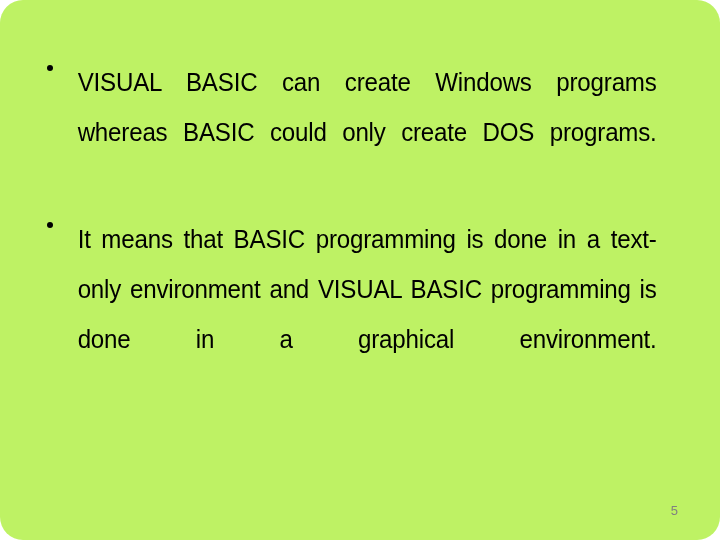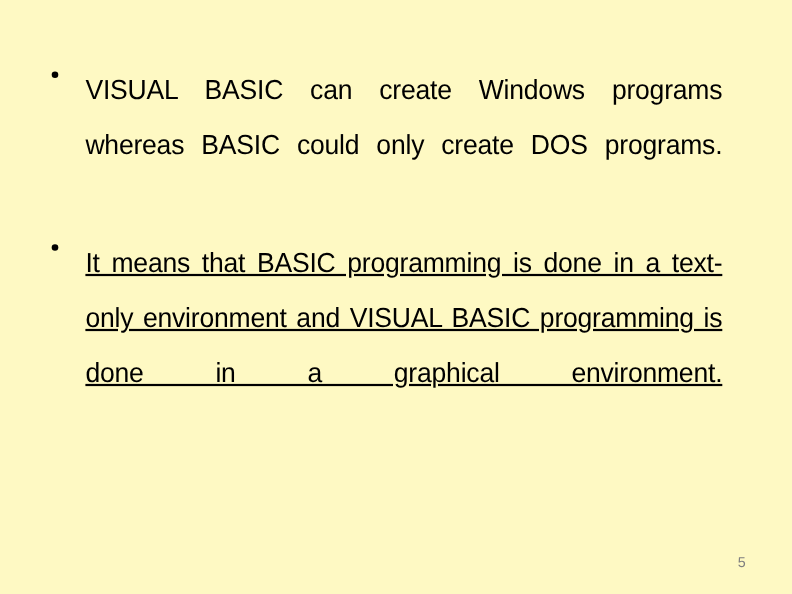--- a/index.html
+++ b/index.html
@@ -7,37 +7,38 @@
     padding: 0;
     background: #ffffff;
   }
   body {
     font-family: "Liberation Sans", sans-serif;
   }
   .slide {
     position: relative;
     width: 720px;
     height: 540px;
-    background: #fef9c3;
+    background: #bef264;
     overflow: hidden;
     box-sizing: border-box;
+    border-radius: 23px;
   }
   .content-body {
     position: absolute;
     left: 0;
     top: 0;
     width: 720px;
   }
   .bullet-block {
     position: absolute;
     left: 40px;
     width: 620px;
   }
   .bullet-block.b1 { top: 57px; }
-  .bullet-block.b2 { top: 214px; text-decoration: underline; }
+  .bullet-block.b2 { top: 214px; }
 
   .bullet-marker {
     position: absolute;
     left: 7px;
     top: 8px;
     width: 6px;
     height: 6px;
     background: #000000;
     border-radius: 50%;
   }

